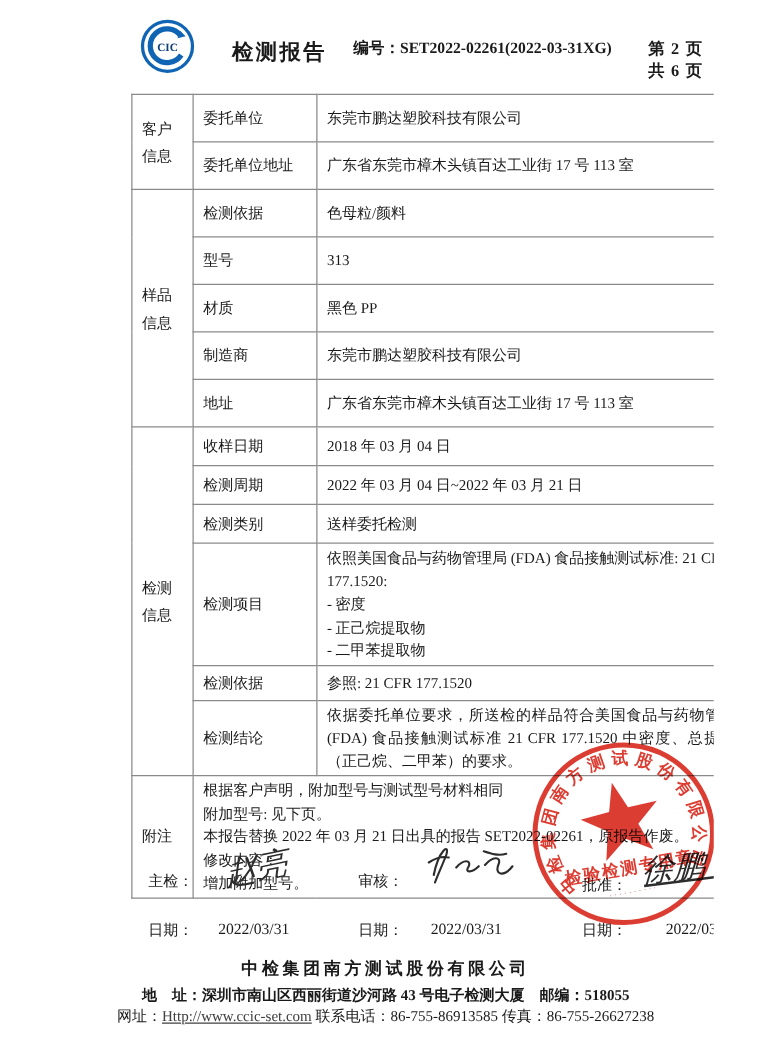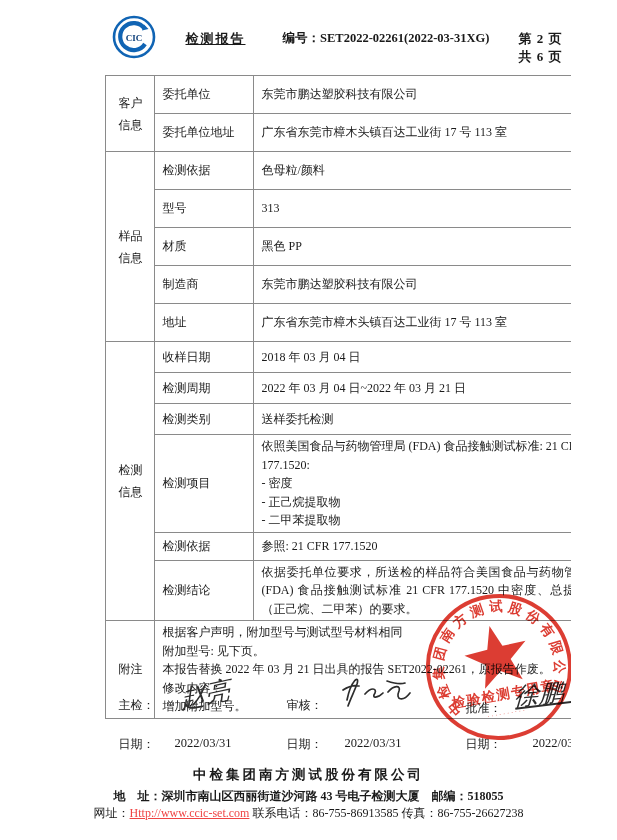--- a/index.html
+++ b/index.html
@@ -1,29 +1,29 @@
 <!DOCTYPE html>
 <html><head>
 <meta charset="utf-8">
 <style>
   html,body{margin:0;padding:0;background:#ffffff;}
   body{font-family:"Liberation Serif","DejaVu Serif",serif;color:#1a1a1a;}
   #page{position:relative;width:524px;height:840px;background:#fff;margin:0 auto;overflow:hidden;}
 
   
-  .hdr-title{position:absolute;left:139px;top:30px;font-size:13px;font-weight:bold;letter-spacing:2px;text-decoration:underline;}
+  .hdr-title{position:absolute;left:139px;top:30px;font-size:17px;font-weight:bold;letter-spacing:2px;}
   .hdr-no{position:absolute;left:236px;top:30px;font-size:12.5px;font-weight:bold;text-align:center;}
   .hdr-pages{position:absolute;left:472px;top:30px;font-size:13px;font-weight:bold;letter-spacing:1px;}
   .logo{position:absolute;left:64px;top:14px;}
 
   
   table.report{position:absolute;left:58px;top:75px;width:503px;border-collapse:collapse;table-layout:fixed;font-size:12px;}
   table.report td{border:1px solid #8a8a8a;padding:2px 6px 2px 8px;vertical-align:middle;overflow:hidden;}
   col.c1{width:49px;}col.c2{width:99px;}col.c3{width:355px;}
-  td.sec{text-align:center;white-space:pre-line;line-height:22px;padding:2px 2px;font-family:Liberation Serif, serif;}
+  td.sec{text-align:left;white-space:pre-line;line-height:22px;padding:2px 2px;font-family:Liberation Serif, serif;}
   tr.h33 td{height:33px;}
   tr.h26 td{height:26px;}
   tr.hItems td{height:91px;}
   tr.hBasis td{height:23px;}
   tr.hConc td{height:50px;}
   tr.hNotes td{height:92px;}
   td.multi{white-space:pre-line;line-height:18.5px;vertical-align:middle;}
   td.just{text-align:justify;line-height:18.5px;}
   td.notes{white-space:pre-line;line-height:18.6px;padding-left:8px;}
 
@@ -33,21 +33,21 @@
   .date-label{position:absolute;font-size:12px;}
   .date-val{position:absolute;font-size:12.5px;}
 
   
   .stamp{position:absolute;left:377px;top:592px;width:150px;height:150px;opacity:.9;mix-blend-mode:multiply;pointer-events:none;}
 
   
   .ft-company{position:absolute;left:0;top:766px;width:100%;text-align:center;font-size:13.5px;font-weight:bold;letter-spacing:3px;}
   .ft-line2{position:absolute;left:0;top:788px;width:100%;text-align:center;font-size:12px;font-weight:bold;}
   .ft-line3{position:absolute;left:0;top:805px;width:100%;text-align:center;font-size:12px;}
-  .ft-url{color:#ef4444;text-decoration:underline;}
+  .ft-url{color:#404040;text-decoration:underline;}
   .flourish{position:absolute;left:468px;top:703px;width:78px;height:2px;background:#2d2d2d;transform:rotate(-7deg);}
 </style>
 </head>
 <body>
 
 <div id="page">
 
   <svg class="logo" width="46" height="46" viewBox="0 0 46 46">
     <circle cx="23" cy="23" r="20" fill="none" stroke="#1064b4" stroke-width="2.6"></circle>
     <path d="M33.5 14.5 A 13.5 13.5 0 1 0 34 30" fill="none" stroke="#1064b4" stroke-width="4.2"></path>

